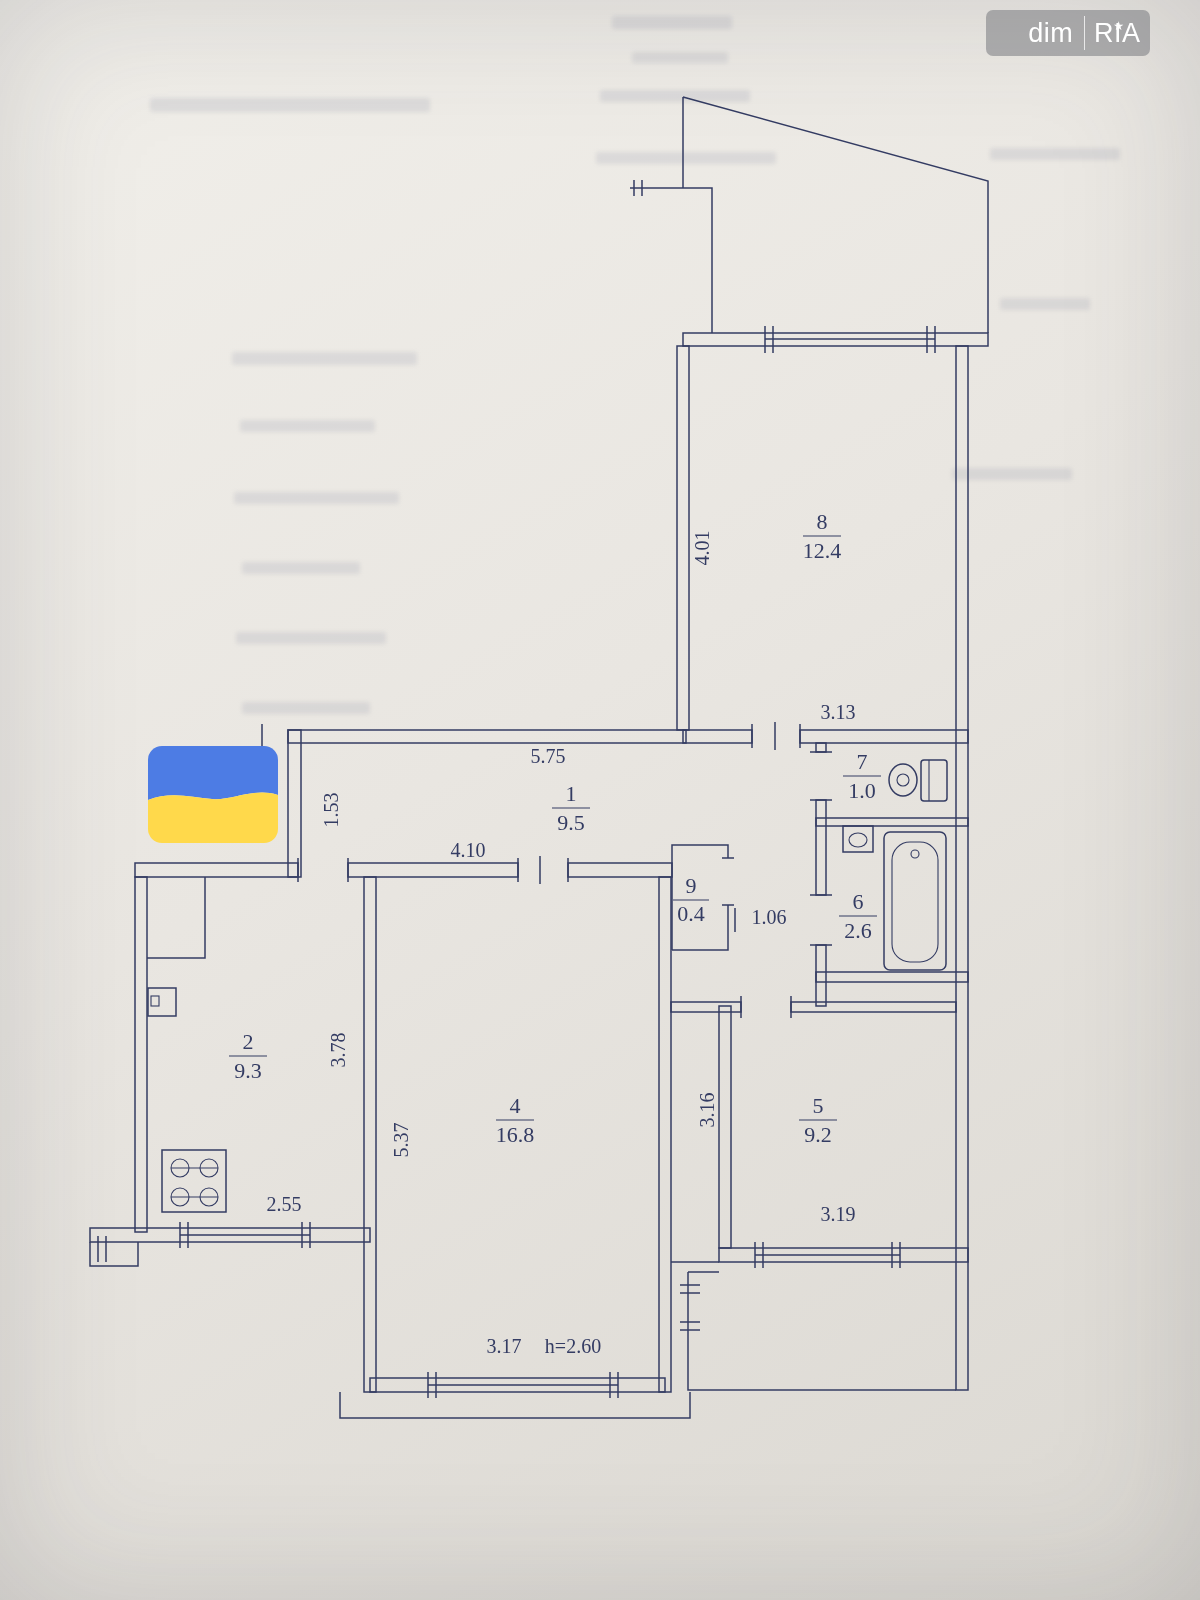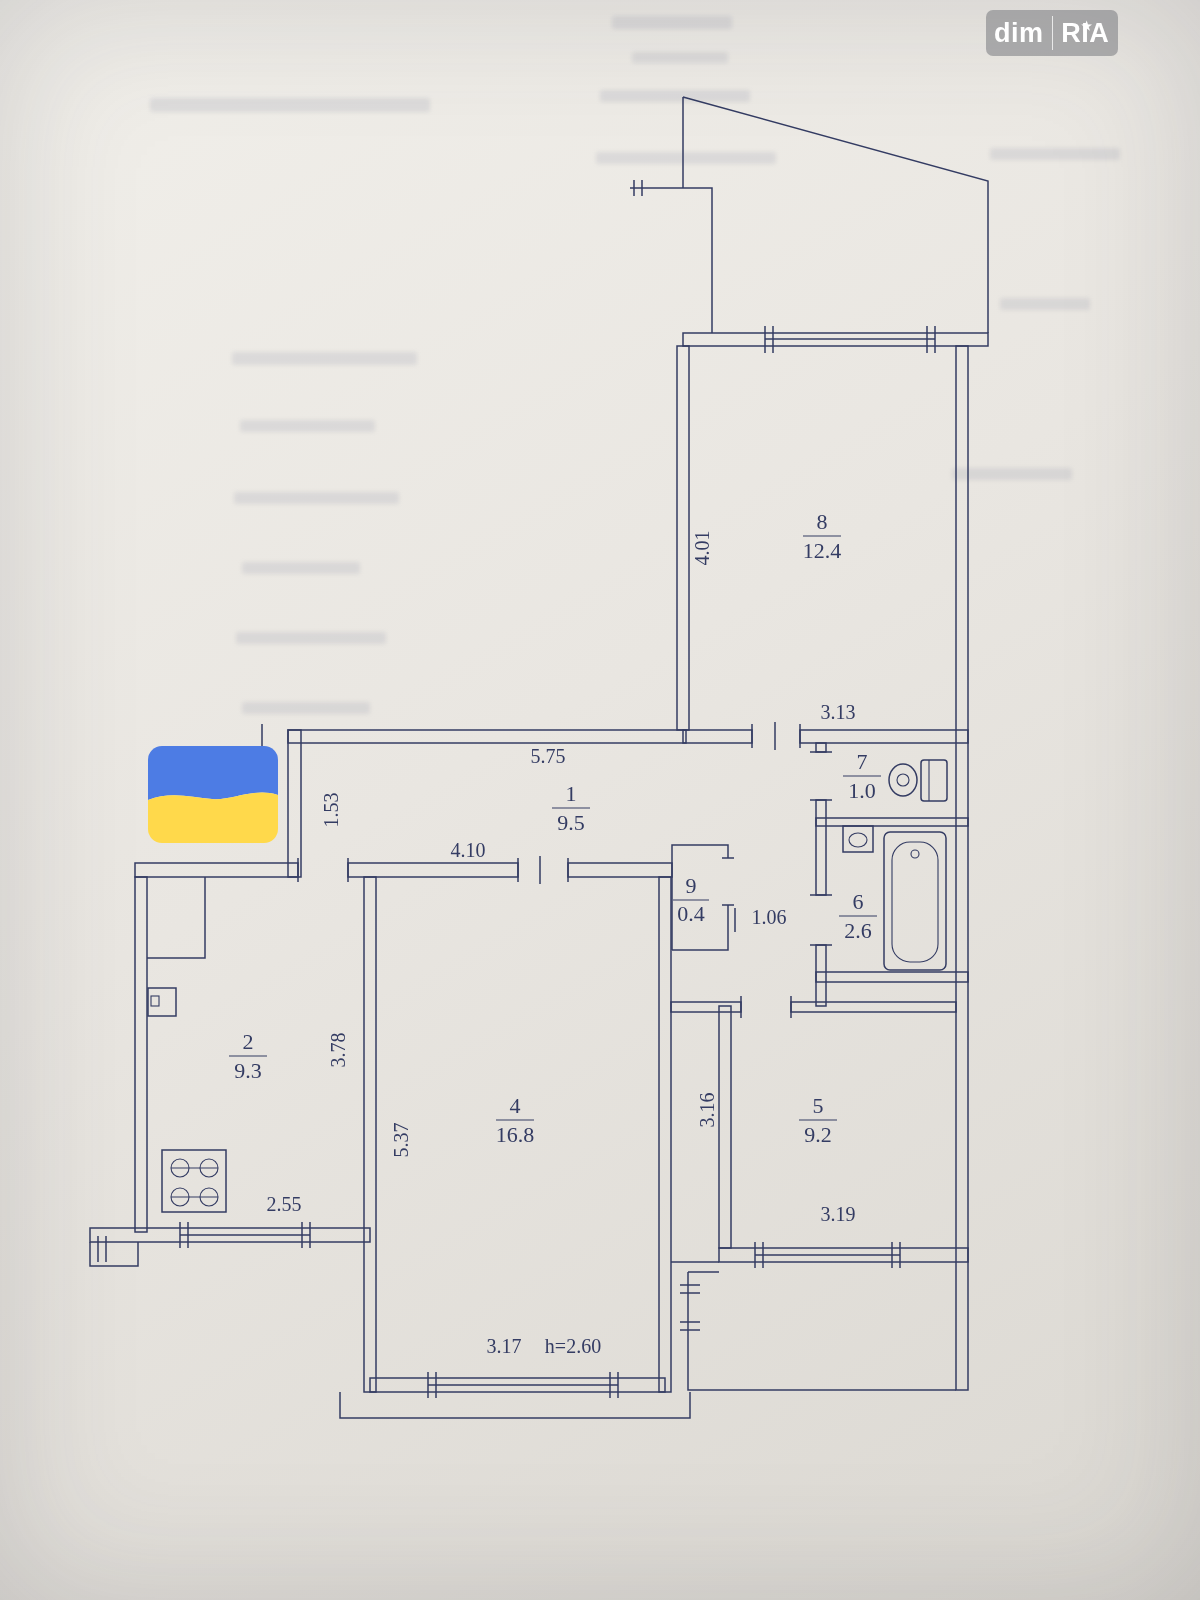--- a/index.html
+++ b/index.html
@@ -14,21 +14,21 @@
   .w{fill:none;stroke:var(--ink,#343c63);stroke-width:1.5;}
   .thin{stroke-width:1.1;}
   .t{fill:var(--ink,#343c63);font-family:"Liberation Serif",serif;font-size:22px;text-anchor:middle;}
   .td{fill:var(--ink,#343c63);font-family:"Liberation Serif",serif;font-size:20px;text-anchor:middle;}
   .flag-blue{fill:var(--flag-blue,#4d7ce4);}
   .flag-yellow{fill:var(--flag-yellow,#ffd94b);}
   .watermark{
     position:absolute;left:986px;top:10px;width:132px;height:46px;z-index:6;
     display:flex;align-items:center;justify-content:center;
     background:rgba(110,112,118,.5);border-radius:7px;color:#fff;
-    font-weight:bold;font-size:27px;letter-spacing:.5px;
+    font-weight:normal;font-size:27px;letter-spacing:.5px;padding-left:32px;
   }
   .watermark .seg{flex:1;text-align:center;line-height:46px;}
   .wm-divider{width:1px;height:34px;background:rgba(255,255,255,.75);}
   .ria{position:relative;display:inline-block;border-radius:8px;}
   .ria .star{position:absolute;left:52%;top:-7px;transform:translateX(-50%);font-size:12px;letter-spacing:0;}
 </style>
 </head>
 <body>
 
 <div>

